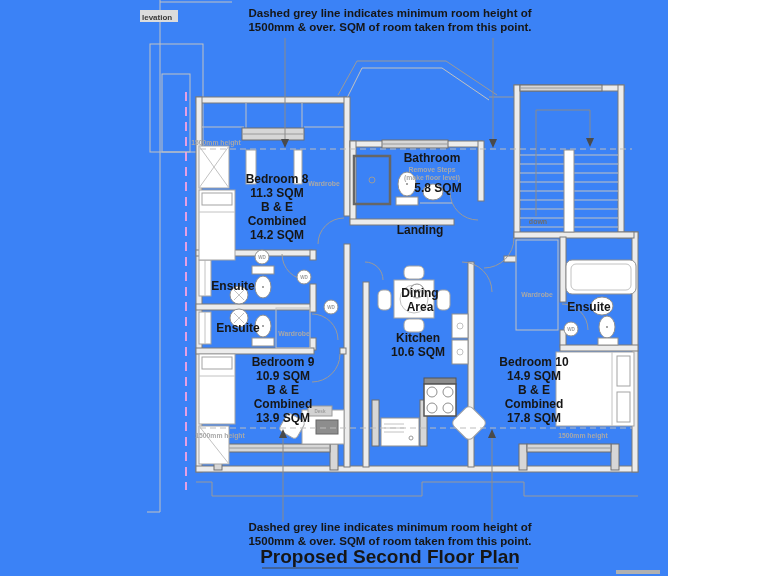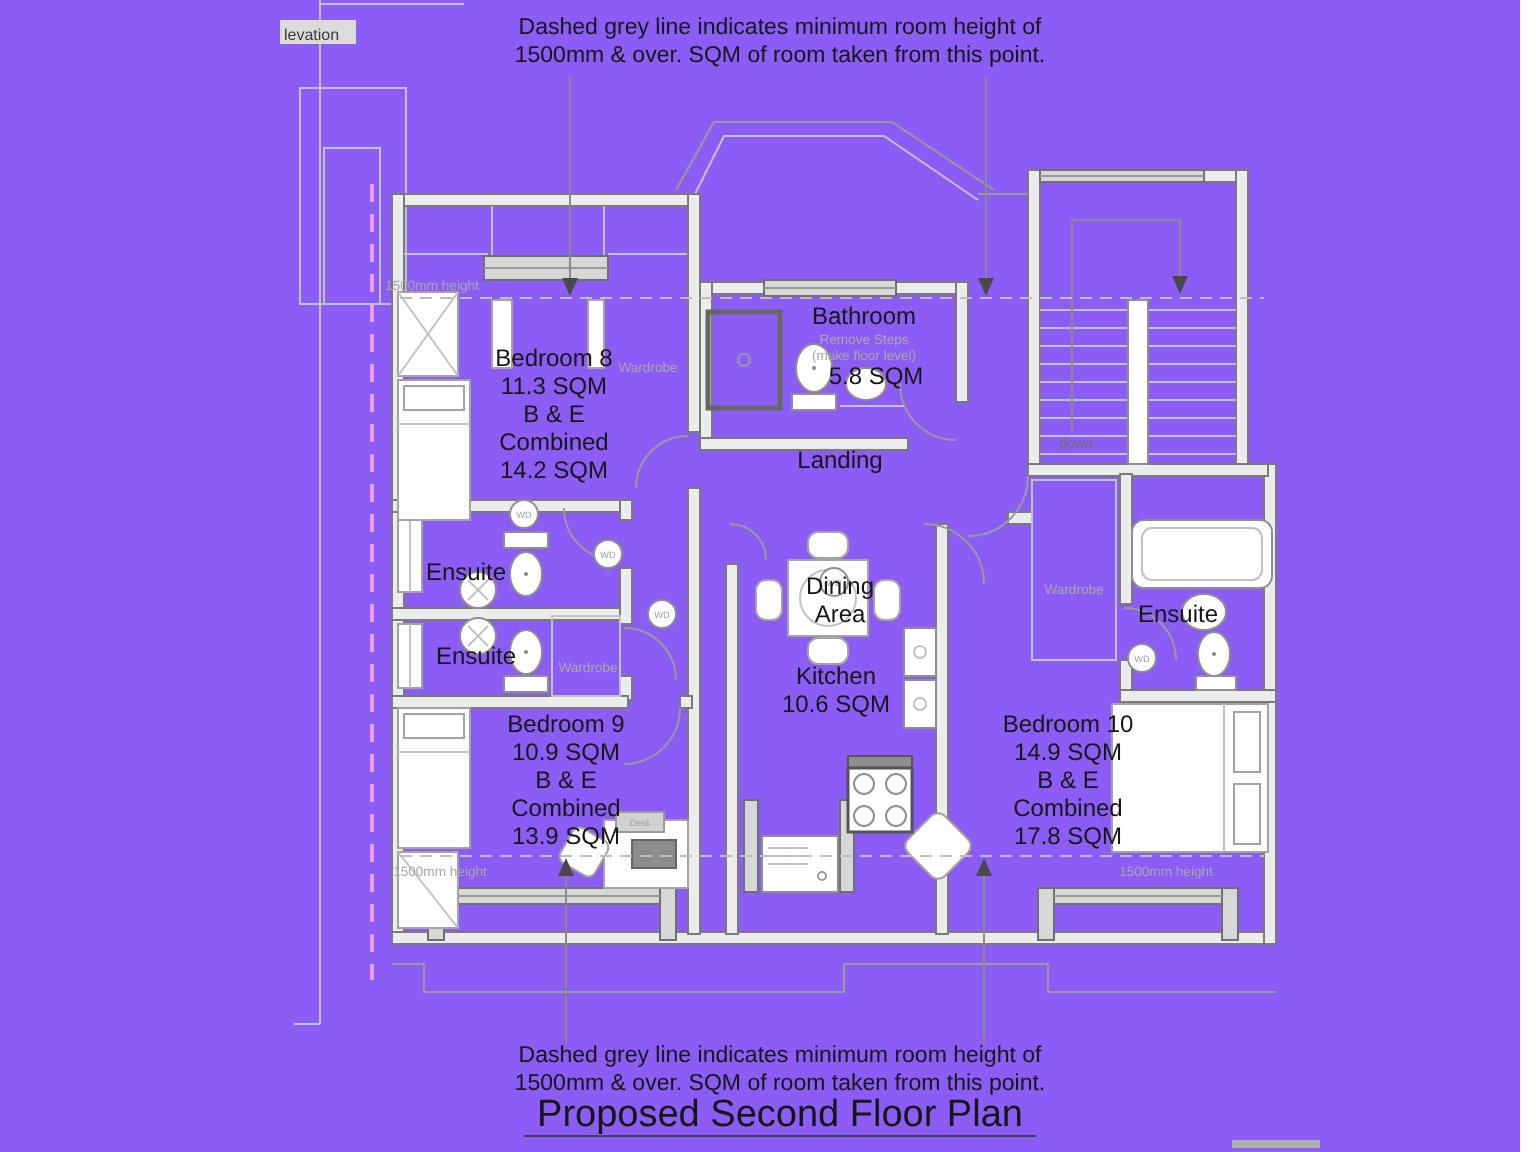--- a/index.html
+++ b/index.html
@@ -1,17 +1,17 @@
 <!DOCTYPE html>
 <html><head>
 <meta charset="utf-8">
 <style>
   html,body{margin:0;padding:0;background:#fff;}
-  .stage{position:relative;width:760px;height:576px;background:#8b5cf6;overflow:hidden;
-         font-family:"Liberation Sans",sans-serif;}
+  .stage{position:relative;width:668px;height:576px;background:#3b82f6;overflow:hidden;
+         font-family:"Liberation Sans",sans-serif;font-weight:bold;}
   svg{position:absolute;left:0;top:0;}
   svg text{font-family:"Liberation Sans",sans-serif;}
   .t12{font-size:12px;fill:#161616;text-anchor:middle;}
   .t11{font-size:11.5px;fill:#161616;text-anchor:middle;}
   .t19{font-size:19px;fill:#161616;text-anchor:middle;}
   .tg{font-size:6.8px;fill:#a8a8a8;text-anchor:middle;}
   .tg7{font-size:7px;fill:#6e6e6e;text-anchor:middle;}
   .tg5{font-size:4.6px;fill:#9d9d9d;text-anchor:middle;}
   .t8{font-size:8px;fill:#3a3a3a;}
   .wall{fill:#ececec;stroke:#7a7a7a;stroke-width:1;}

